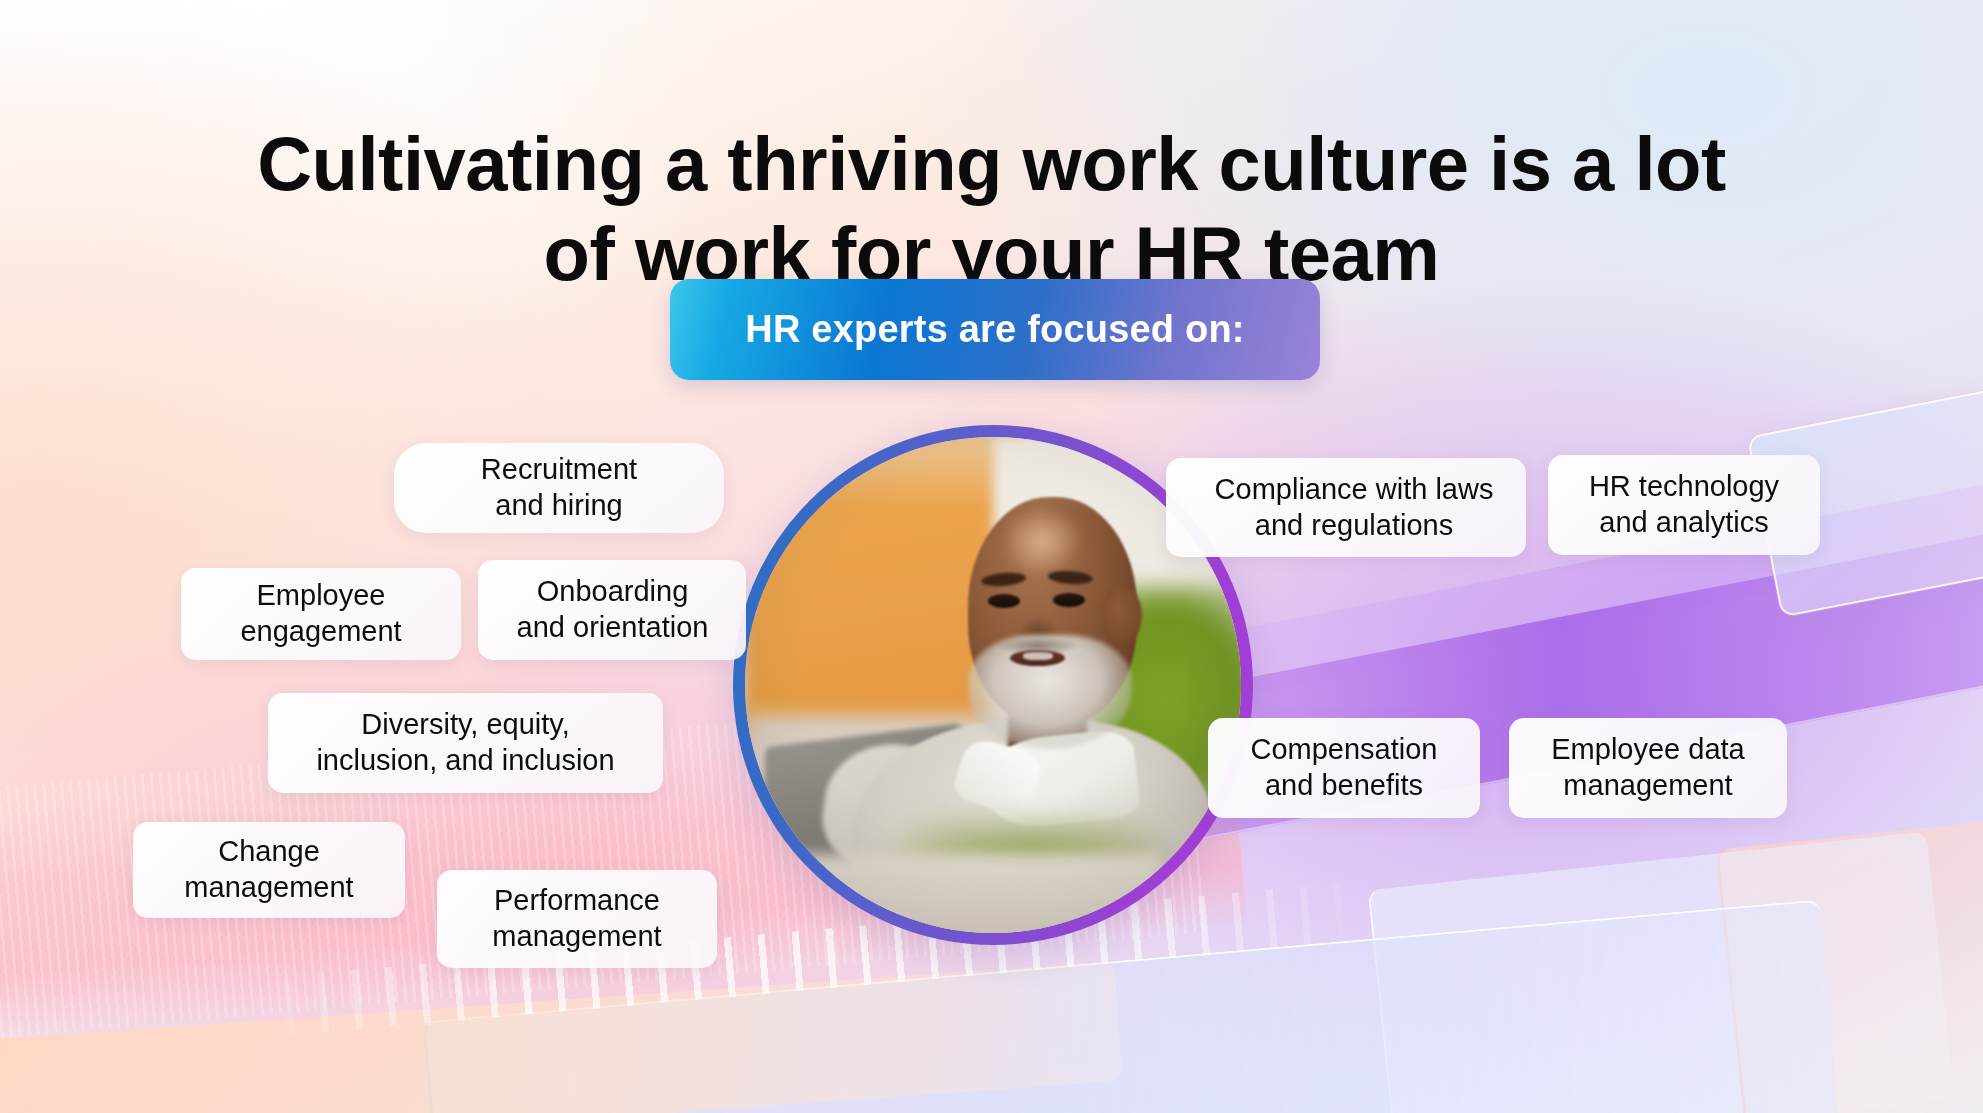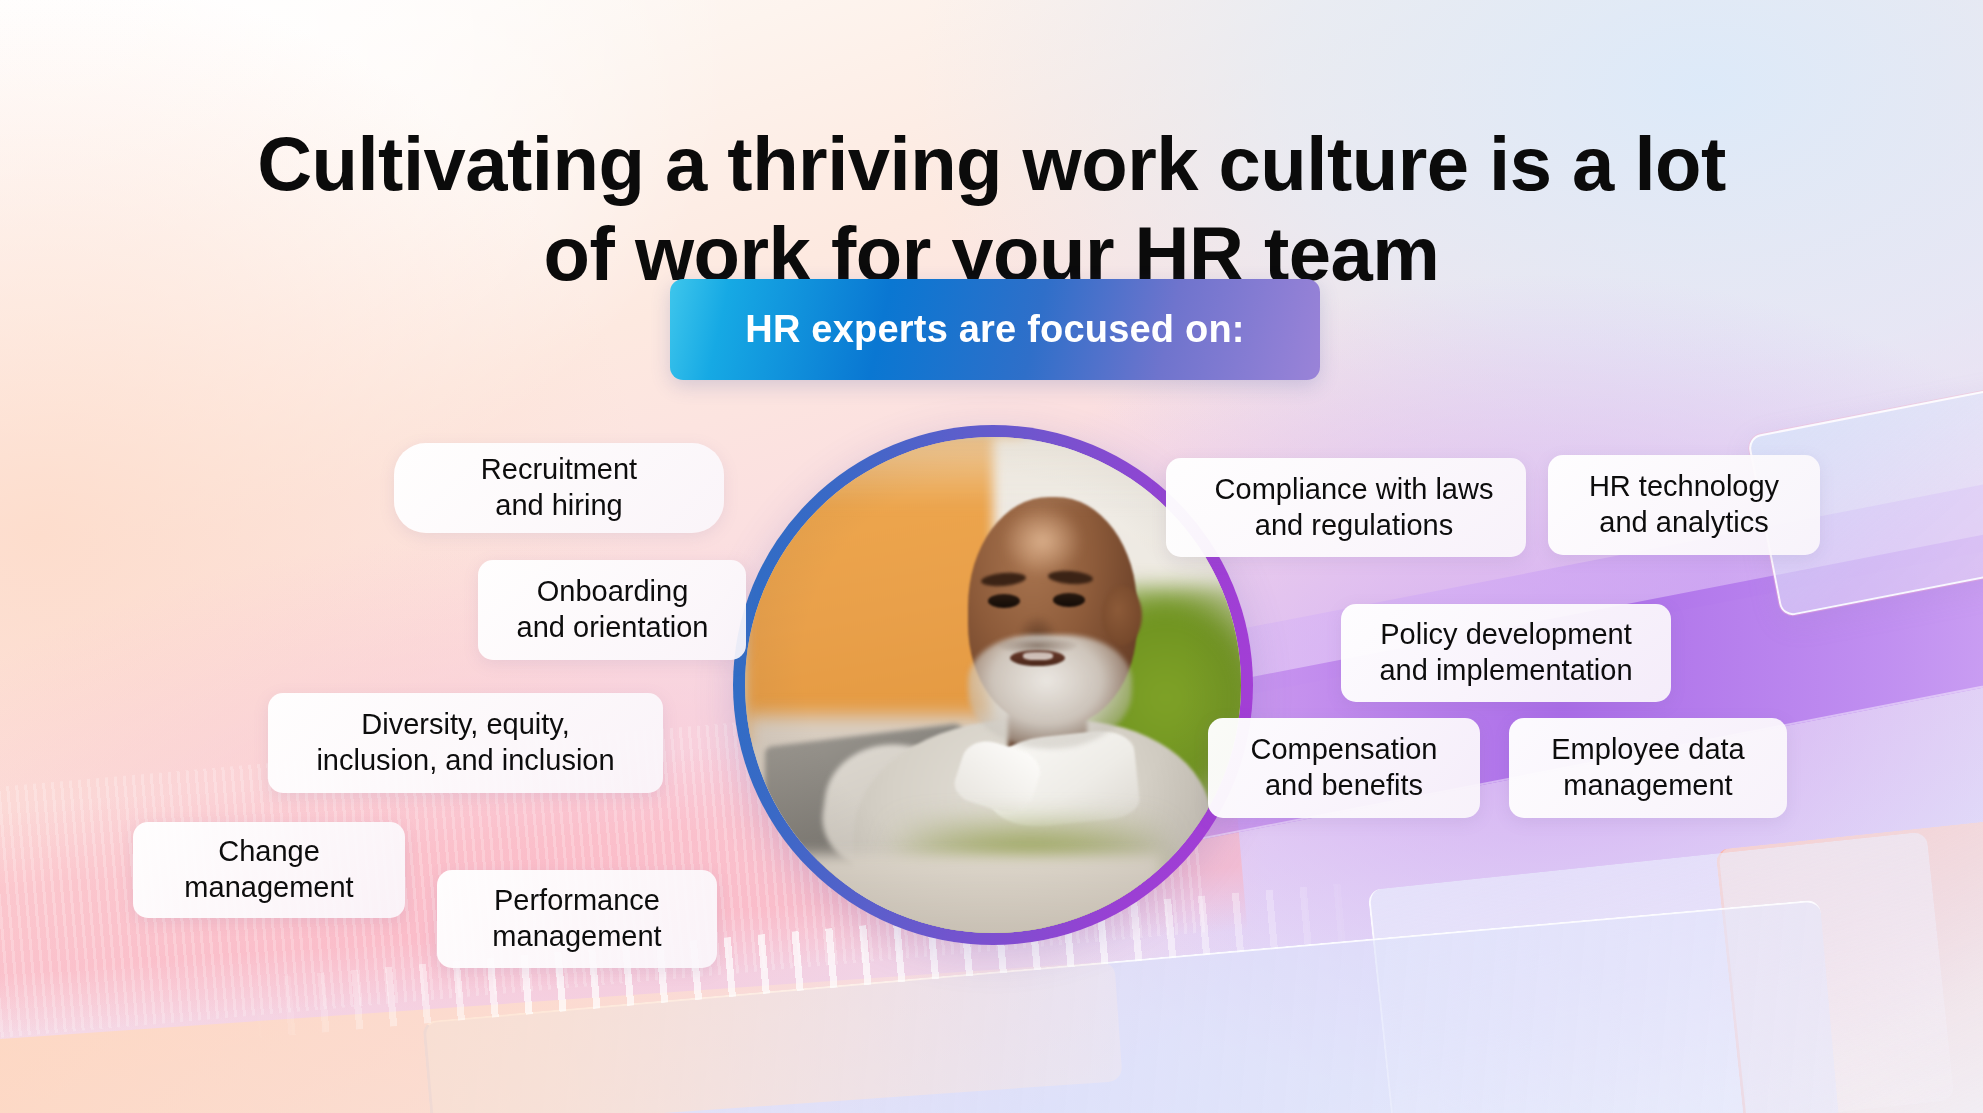--- a/index.html
+++ b/index.html
@@ -207,21 +207,21 @@
     letter-spacing: -0.5px;
     color: #0b0b0b;
     white-space: pre-line;
   }
 
   
   #banner {
     position: absolute;
     left: 670px; top: 279px;
     width: 650px; height: 101px;
-    border-radius: 13px;
+    border-radius: 19px;
     background: linear-gradient(103deg,
         #3ec6ec   0%,
         #16a9e4   9%,
         #0a77d2  33%,
         #2f6fc9  56%,
         #6f74cd  76%,
         #9a83d8 100%);
     box-shadow: 0 6px 20px rgba(60,80,160,0.20);
     display: flex;
     align-items: center;
@@ -489,41 +489,41 @@
       <div class="ph" id="ph-green2"></div>
       <div class="ph" id="ph-desk"></div>
       <div class="ph" id="ph-blurtop"></div>
       <div class="ph" id="ph-vignette"></div>
     </div>
   </div>
 
   <div class="card" style="left:394px; top:443px; width:330px; height:90px;border-radius:32px;">Recruitment
 and hiring</div>
 
+  <div class="card" style="left:181px; top:568px; width:280px; height:92px;">Employee
+engagement</div>
 
   <div class="card" style="left:478px; top:560px; width:268px; height:100px;padding-left:15px;">Onboarding
 and orientation</div>
 
   <div class="card" style="left:268px; top:693px; width:395px; height:100px;">Diversity, equity,
 inclusion, and inclusion</div>
 
   <div class="card" style="left:133px; top:822px; width:272px; height:96px;">Change
 management</div>
 
   <div class="card" style="left:437px; top:822px; width:280px; height:98px;margin-top:48px;">Performance
 management</div>
 
   <div class="card" style="left:1166px; top:458px; width:360px; height:99px;padding-left:30px;">Compliance with laws
 and regulations</div>
 
   <div class="card" style="left:1548px; top:455px; width:272px; height:100px;">HR technology
 and analytics</div>
 
-  <div class="card" style="left:1341px; top:604px; width:330px; height:98px;">Policy development
-and implementation</div>
 
   <div class="card" style="left:1208px; top:718px; width:272px; height:100px;">Compensation
 and benefits</div>
 
   <div class="card" style="left:1509px; top:718px; width:278px; height:100px;">Employee data
 management</div>
 
 
 </div>
 

